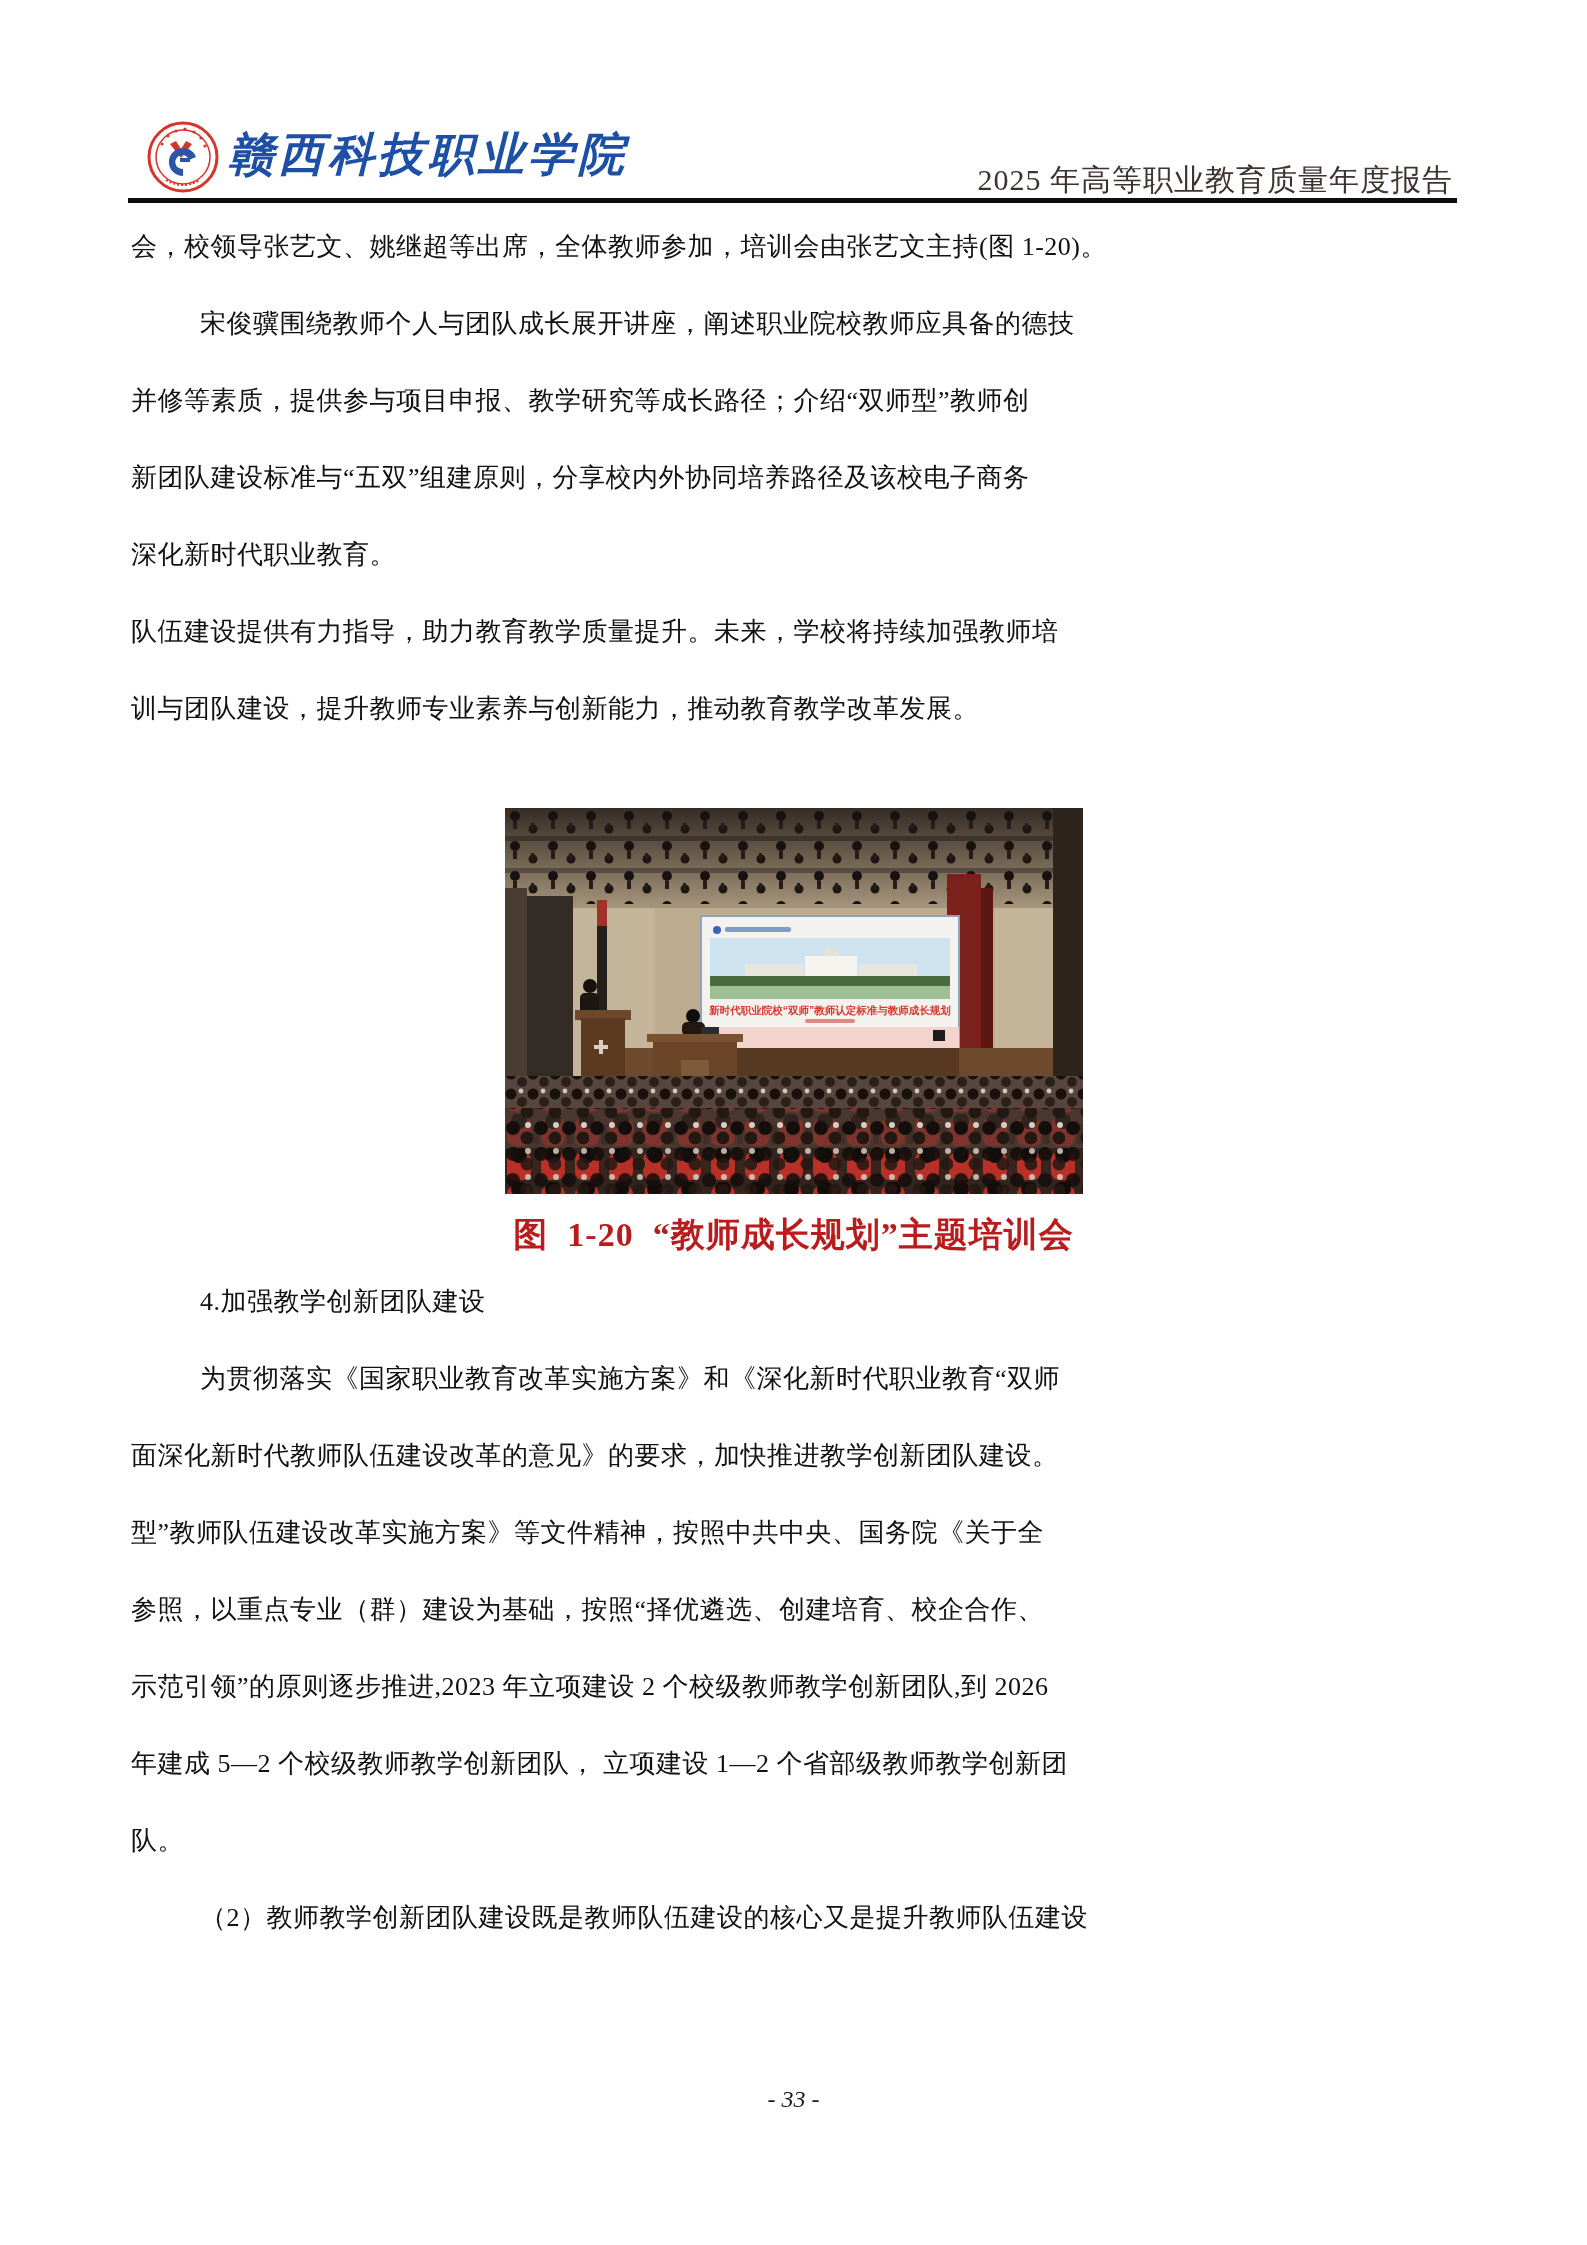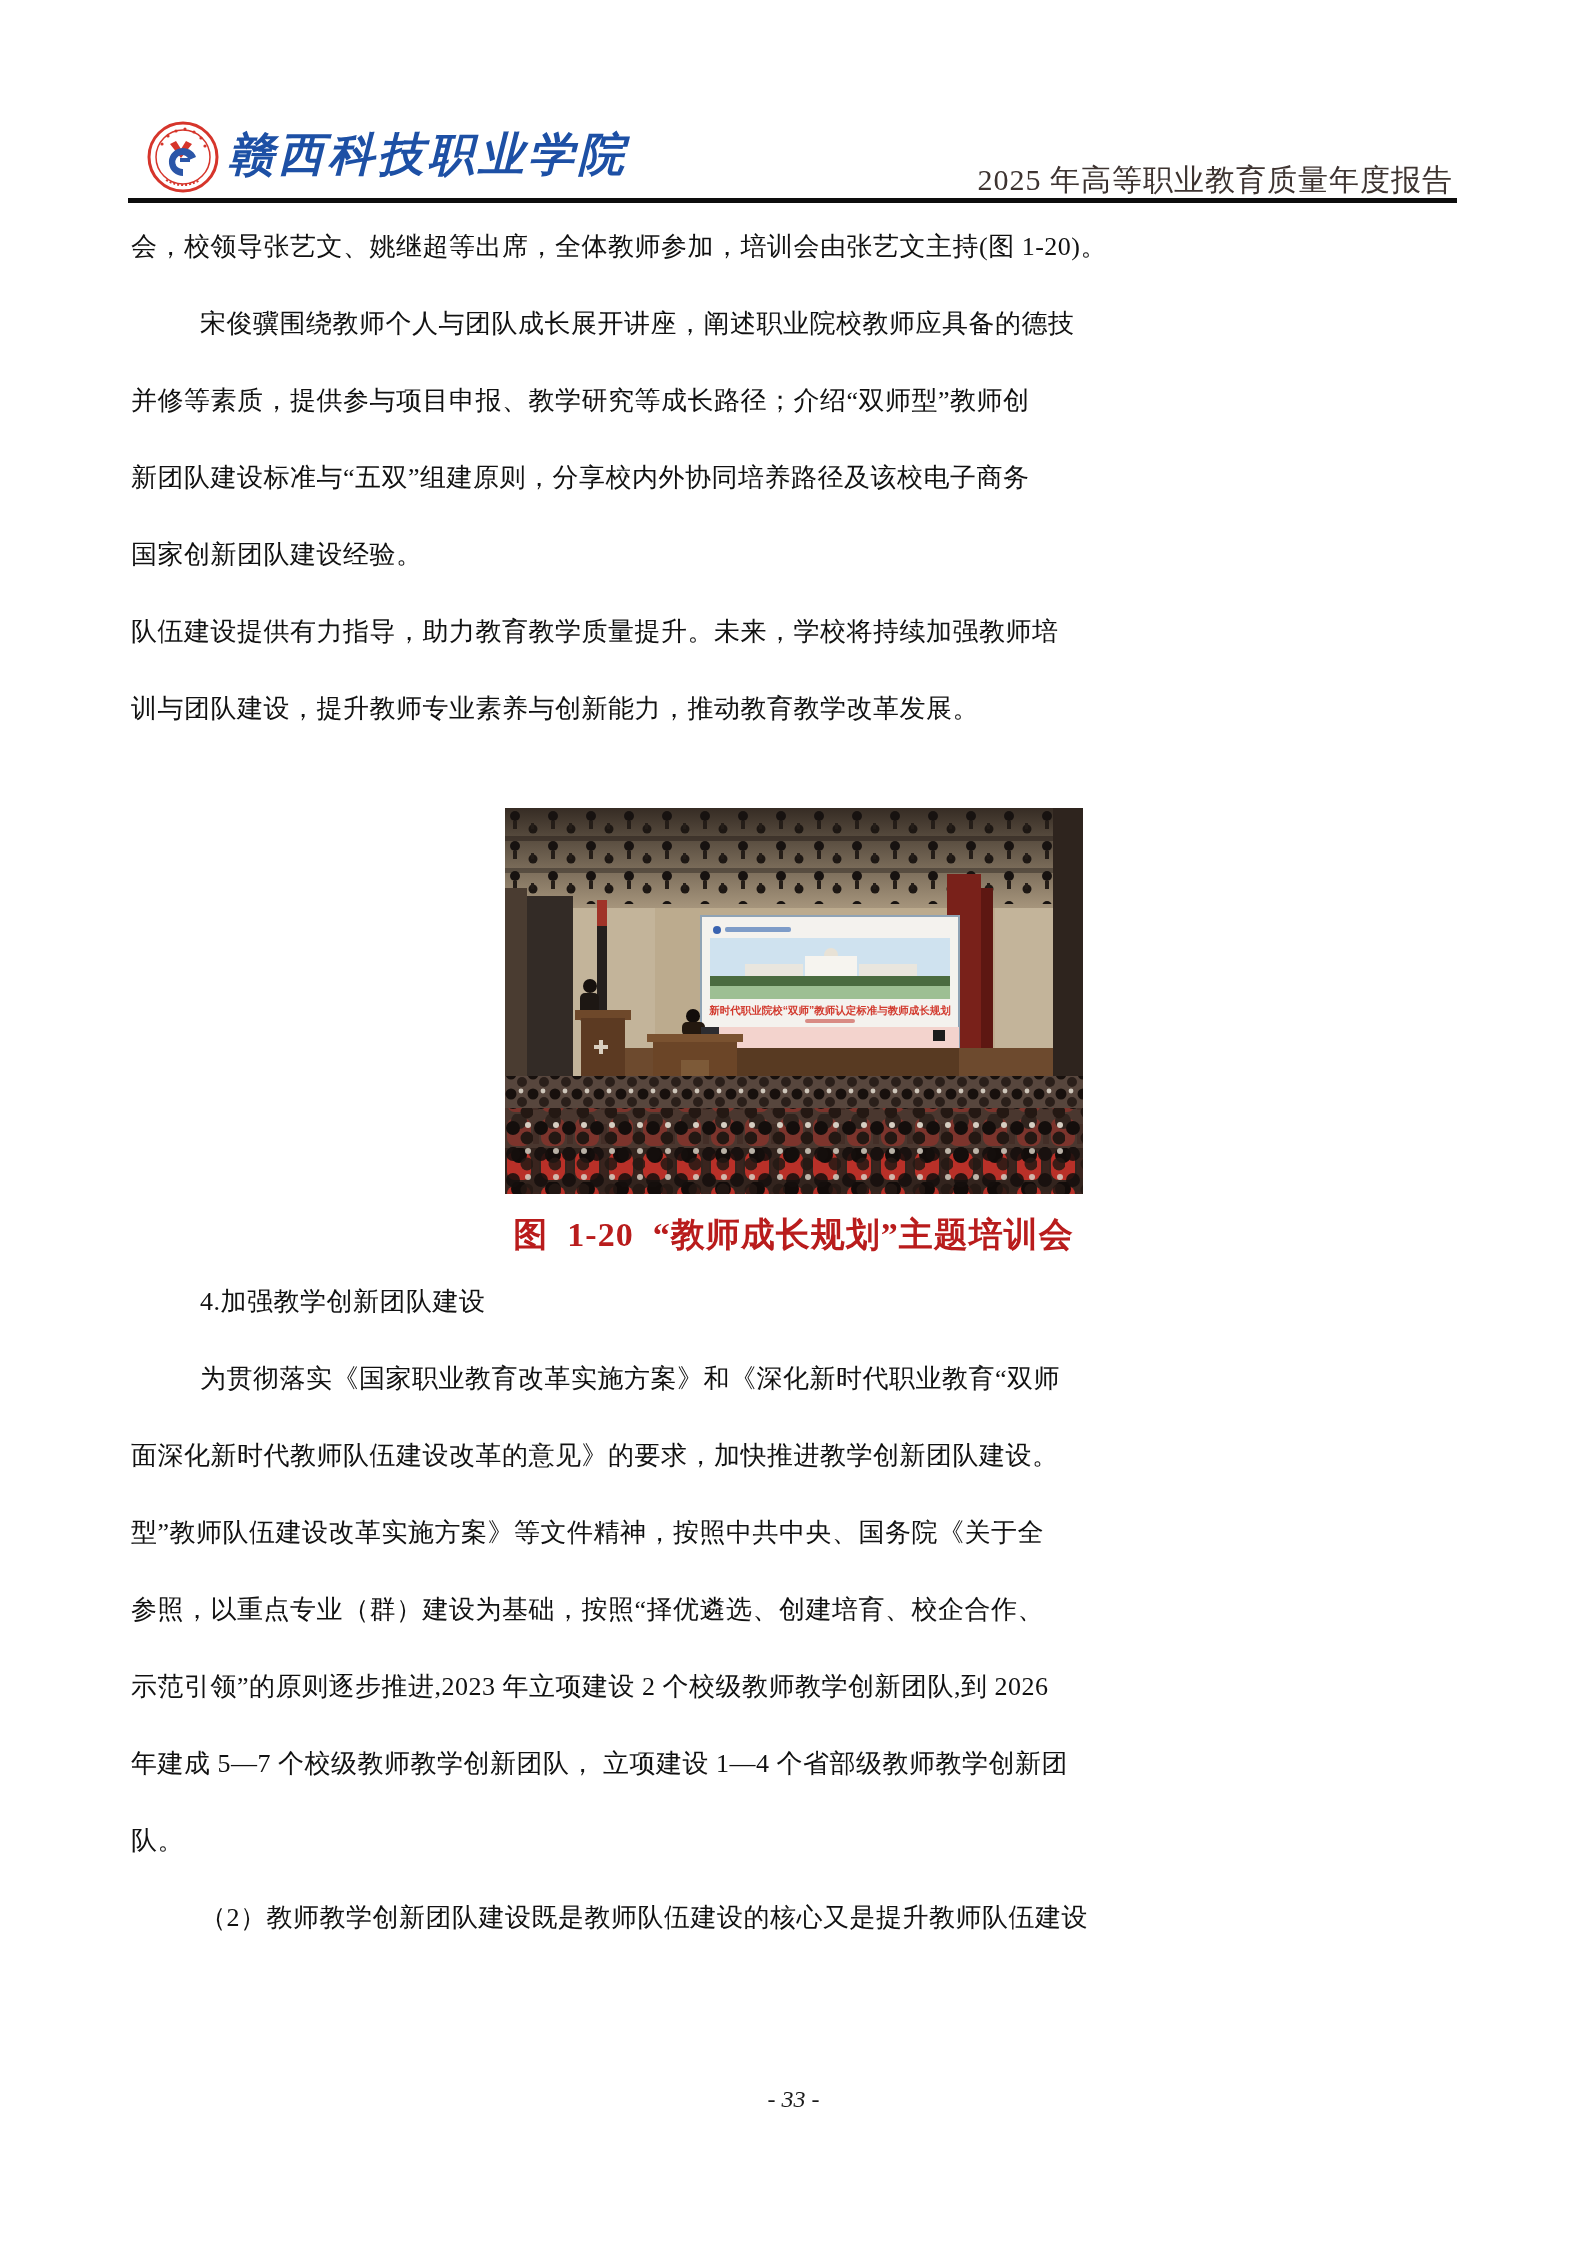--- a/index.html
+++ b/index.html
@@ -74,21 +74,21 @@
     <div class="school-name">赣西科技职业学院</div>
     <div class="report-title">2025 年高等职业教育质量年度报告</div>
     <div class="header-rule"></div>
   </div>
 
   <div class="textblock top">
     <div class="line">会，校领导张艺文、姚继超等出席，全体教师参加，培训会由张艺文主持(图 1-20)。</div>
     <div class="line indent">宋俊骥围绕教师个人与团队成长展开讲座，阐述职业院校教师应具备的德技</div>
     <div class="line">并修等素质，提供参与项目申报、教学研究等成长路径；介绍“双师型”教师创</div>
     <div class="line">新团队建设标准与“五双”组建原则，分享校内外协同培养路径及该校电子商务</div>
-    <div class="line">国家创新团队建设经验。</div>
+    <div class="line">深化新时代职业教育。</div>
     <div class="line">队伍建设提供有力指导，助力教育教学质量提升。未来，学校将持续加强教师培</div>
     <div class="line">训与团队建设，提升教师专业素养与创新能力，推动教育教学改革发展。</div>
   </div>
 
   <div class="figure">
     <svg viewBox="0 0 578 386">
       <defs>
         <linearGradient id="ceil" x1="0" y1="0" x2="0" y2="1">
           <stop offset="0" stop-color="#362c24"></stop>
           <stop offset="1" stop-color="#362c24" stop-opacity="0"></stop>
@@ -179,20 +179,20 @@
 
   <div class="caption">图  1-20  “教师成长规划”主题培训会</div>
 
   <div class="textblock bottom">
     <div class="line indent">4.加强教学创新团队建设</div>
     <div class="line indent">为贯彻落实《国家职业教育改革实施方案》和《深化新时代职业教育“双师</div>
     <div class="line">面深化新时代教师队伍建设改革的意见》的要求，加快推进教学创新团队建设。</div>
     <div class="line">型”教师队伍建设改革实施方案》等文件精神，按照中共中央、国务院《关于全</div>
     <div class="line">参照，以重点专业（群）建设为基础，按照“择优遴选、创建培育、校企合作、</div>
     <div class="line">示范引领”的原则逐步推进,2023 年立项建设 2 个校级教师教学创新团队,到 2026</div>
-    <div class="line">年建成 5—7 个校级教师教学创新团队， 立项建设 1—4 个省部级教师教学创新团</div>
+    <div class="line">年建成 5—2 个校级教师教学创新团队， 立项建设 1—2 个省部级教师教学创新团</div>
     <div class="line">队。</div>
     <div class="line indent">（2）教师教学创新团队建设既是教师队伍建设的核心又是提升教师队伍建设</div>
   </div>
 
   <div class="page-number">- 33 -</div>
 
 </div>
 
 </body></html>

